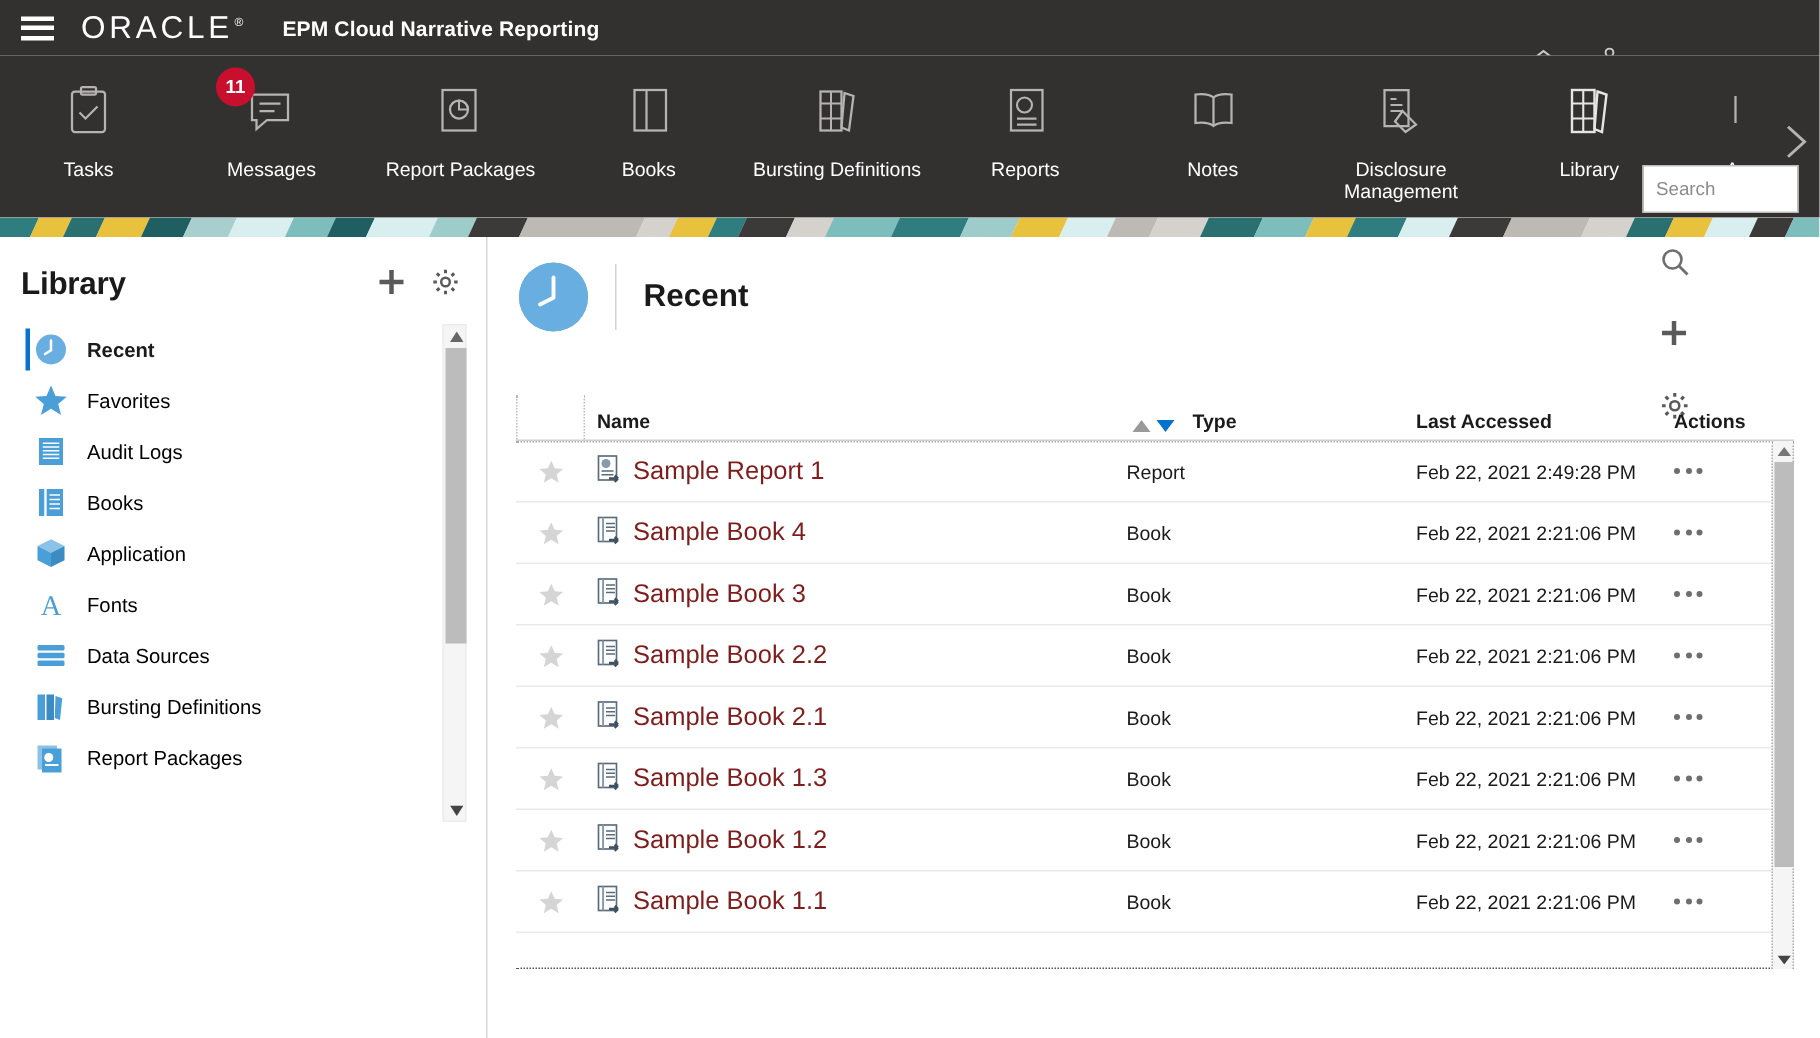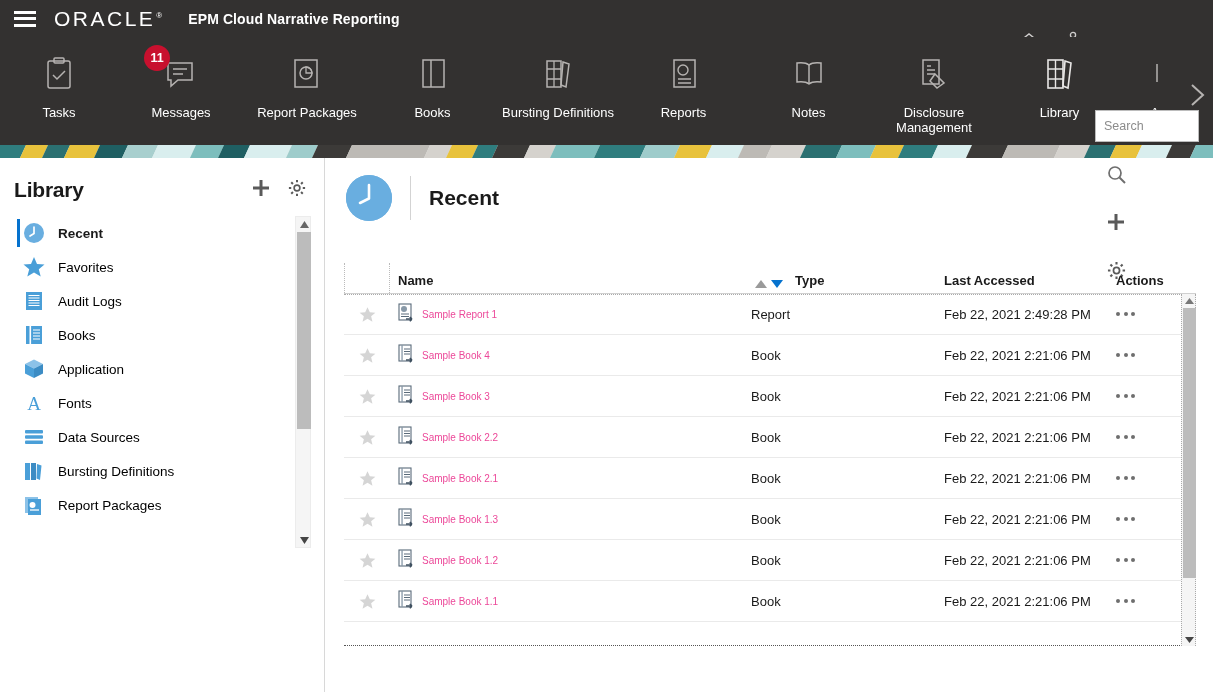--- a/index.html
+++ b/index.html
@@ -200,21 +200,21 @@
   .tbody {
     position: relative; width: 852px; height: 352px; overflow: hidden;
   }
   .tr {
     display: flex; align-items: center; height: 41px;
     border-bottom: 1px solid #eaeaea;
   }
   .td { font-size: 13px; color: #1a1a1a; display: flex; align-items: center; }
   .td-fav { width: 46px; justify-content: center; cursor: pointer; }
   .td-name { width: 355px; padding-left: 8px; gap: 6px; }
-  .td-name a { color: #ec4899; text-decoration: none; cursor: pointer; font-size: 10px; }
+  .td-name a { color: #7f1d1d; text-decoration: none; cursor: pointer; font-size: 17px; }
   .td-type { width: 199px; padding-left: 6px; }
   .td-acc { width: 172px; }
   .td-actions { width: 80px; justify-content: flex-start; }
   .dots { display: flex; gap: 3.5px; cursor: pointer; }
   .dots i { width: 4px; height: 4px; background: #6e6e6e; border-radius: 50%; display: block; }
 
   
   .tbl-scroll {
     position: absolute; right: 0; top: 0; width: 15px; height: 352px;
     background: #f5f5f5; border-left: 1px dotted #aaa; border-right: 1px dotted #aaa;

